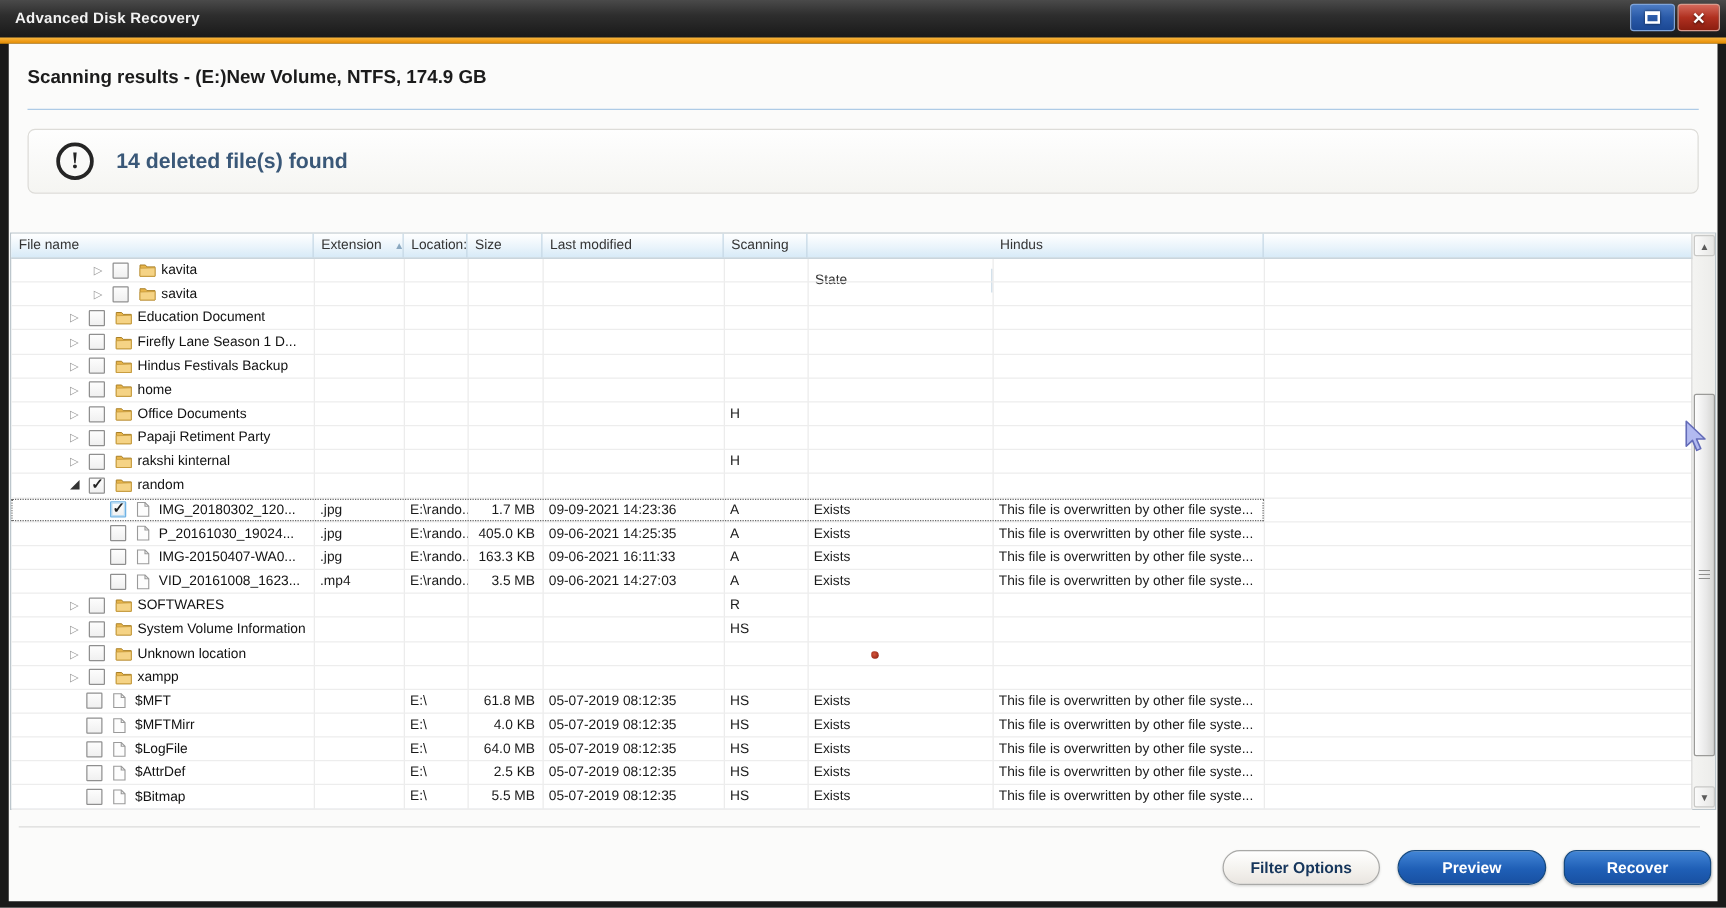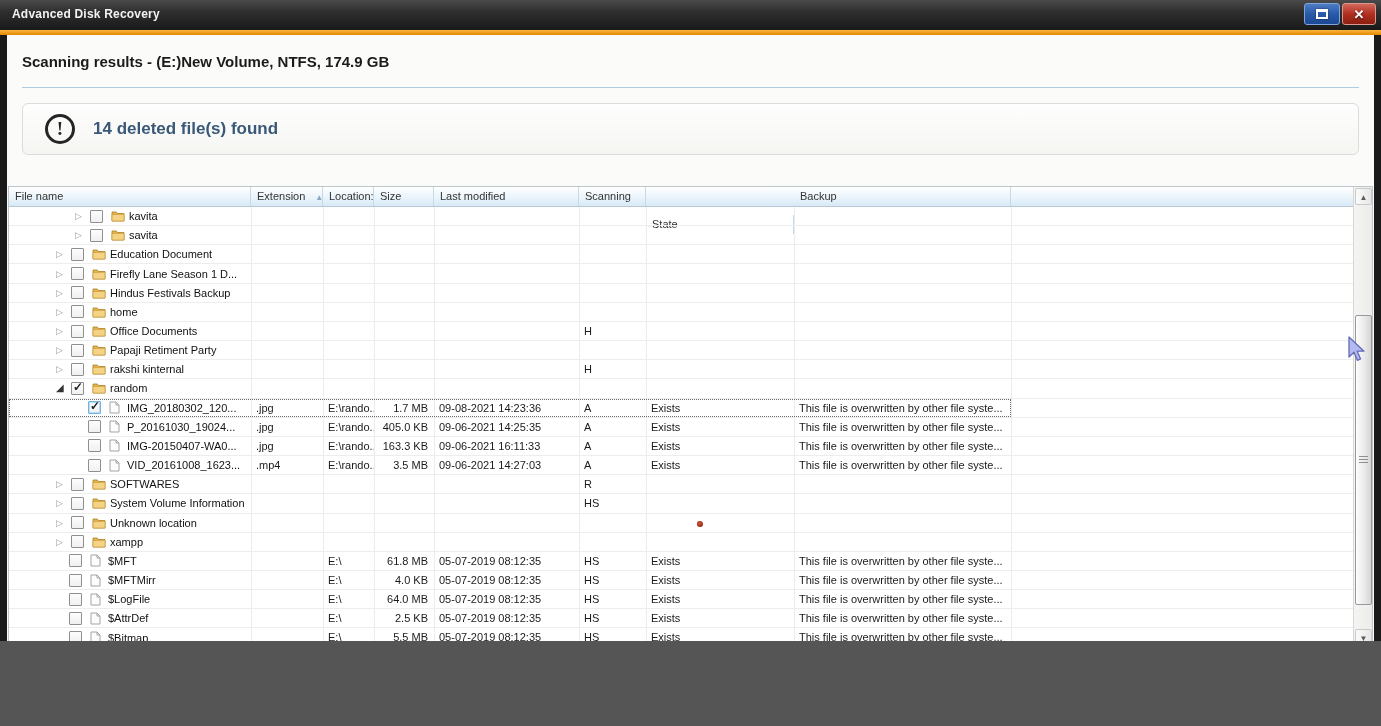--- a/index.html
+++ b/index.html
@@ -1,18 +1,18 @@
 <!DOCTYPE html>
 <html><head>
 <meta charset="utf-8">
 <style>
   * { margin:0; padding:0; box-sizing:border-box; }
   body { font-family:"Liberation Sans", sans-serif; background:#555; }
 
-  .window { position:relative; width:1381px; height:641px; background:#1a1a1a; overflow:hidden; }
+  .window { position:relative; width:1381px; height:726px; background:#1a1a1a; overflow:hidden; }
 
   
   .titlebar { position:absolute; left:0; top:0; width:100%; height:30px;
     background:linear-gradient(180deg,#4a4a4a 0%,#2e2e2e 40%,#191919 100%); }
   .titlebar .title { position:absolute; left:12px; top:7px; color:#f2f2f2;
     font-size:12px; font-weight:bold; letter-spacing:.2px; }
   .win-btns { position:absolute; right:5px; top:3px; display:flex; gap:2px; }
   .wbtn { width:36px; height:22px; border-radius:3px; display:flex; align-items:center;
     justify-content:center; cursor:pointer; }
   .wbtn.restore { background:linear-gradient(180deg,#4d7cc4 0%,#2a5aa8 50%,#1b4894 100%);
@@ -137,21 +137,21 @@
 
     <div class="table">
       <div class="t-header" id="thead">
           <div class="h-cell" style="width: 242px;"><span>File name</span></div>
           <div class="h-cell" style="width: 72px;"><span>Extension</span><span class="sort">▲</span></div>
           <div class="h-cell" style="width: 51px; text-align: center;"><span>Location:</span></div>
           <div class="h-cell" style="width: 60px;"><span>Size</span></div>
           <div class="h-cell" style="width: 145px;"><span>Last modified</span></div>
           <div class="h-cell" style="width: 67px;"><span>Scanning</span></div>
           <div class="h-cell" style="width: 148px; margin-top: 28px;"><span>State</span></div>
-          <div class="h-cell" style="width: 217px;"><span>Backup</span></div>
+          <div class="h-cell" style="width: 217px;"><span>Hindus</span></div>
           <div class="h-cell" style="width: 343px; border-right: none;"></div>
         </div>
       <div class="t-body" id="tbody">
           <div class="vline" style="left: 242px;"></div>
           <div class="vline" style="left: 314px;"></div>
           <div class="vline" style="left: 365px;"></div>
           <div class="vline" style="left: 425px;"></div>
           <div class="vline" style="left: 570px;"></div>
           <div class="vline" style="left: 637px;"></div>
           <div class="vline" style="left: 785px;"></div>
@@ -367,21 +367,21 @@
                 <svg width="11" height="13" viewBox="0 0 11 13">
                   <path d="M1,1 L7,1 L10,4 L10,12 L1,12 Z" fill="#fdfdfd" stroke="#9a9a9a" stroke-width="0.9"></path>
                   <path d="M7,1 L7,4 L10,4" fill="none" stroke="#9a9a9a" stroke-width="0.9"></path>
                 </svg>
               </span>
               <span class="tlabel">IMG_20180302_120...</span>
             </div>
             <div class="cell ext" style="width: 72px;">.jpg</div>
             <div class="cell loc" style="width: 51px;">E:\rando...</div>
             <div class="cell size" style="width: 60px;">1.7 MB</div>
-            <div class="cell modified" style="width: 145px;">09-08-2021 14:23:36</div>
+            <div class="cell modified" style="width: 145px;">09-09-2021 14:23:36</div>
             <div class="cell attr" style="width: 67px;">A</div>
             <div class="cell state" style="width: 148px;">Exists</div>
             <div class="cell comment" style="width: 217px;">This file is overwritten by other file syste...</div>
             <div class="sel-outline"></div>
           </div>
           <div class="t-row">
             <div class="namecell" style="width: 242px; padding-left: 79px;">
               <span class="cbx"></span>
               <span class="ico">
                 <svg width="11" height="13" viewBox="0 0 11 13">

